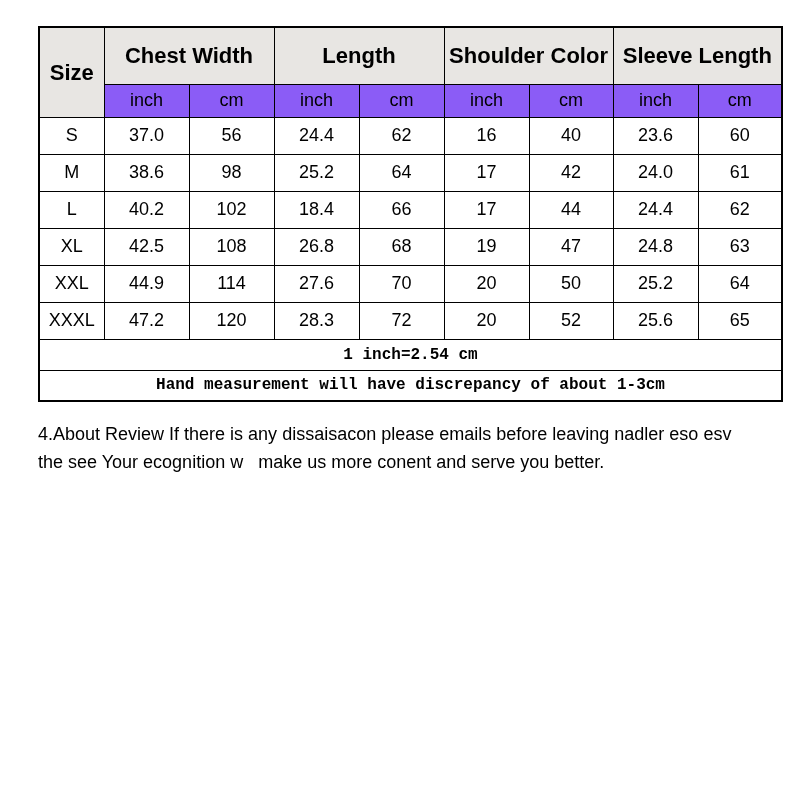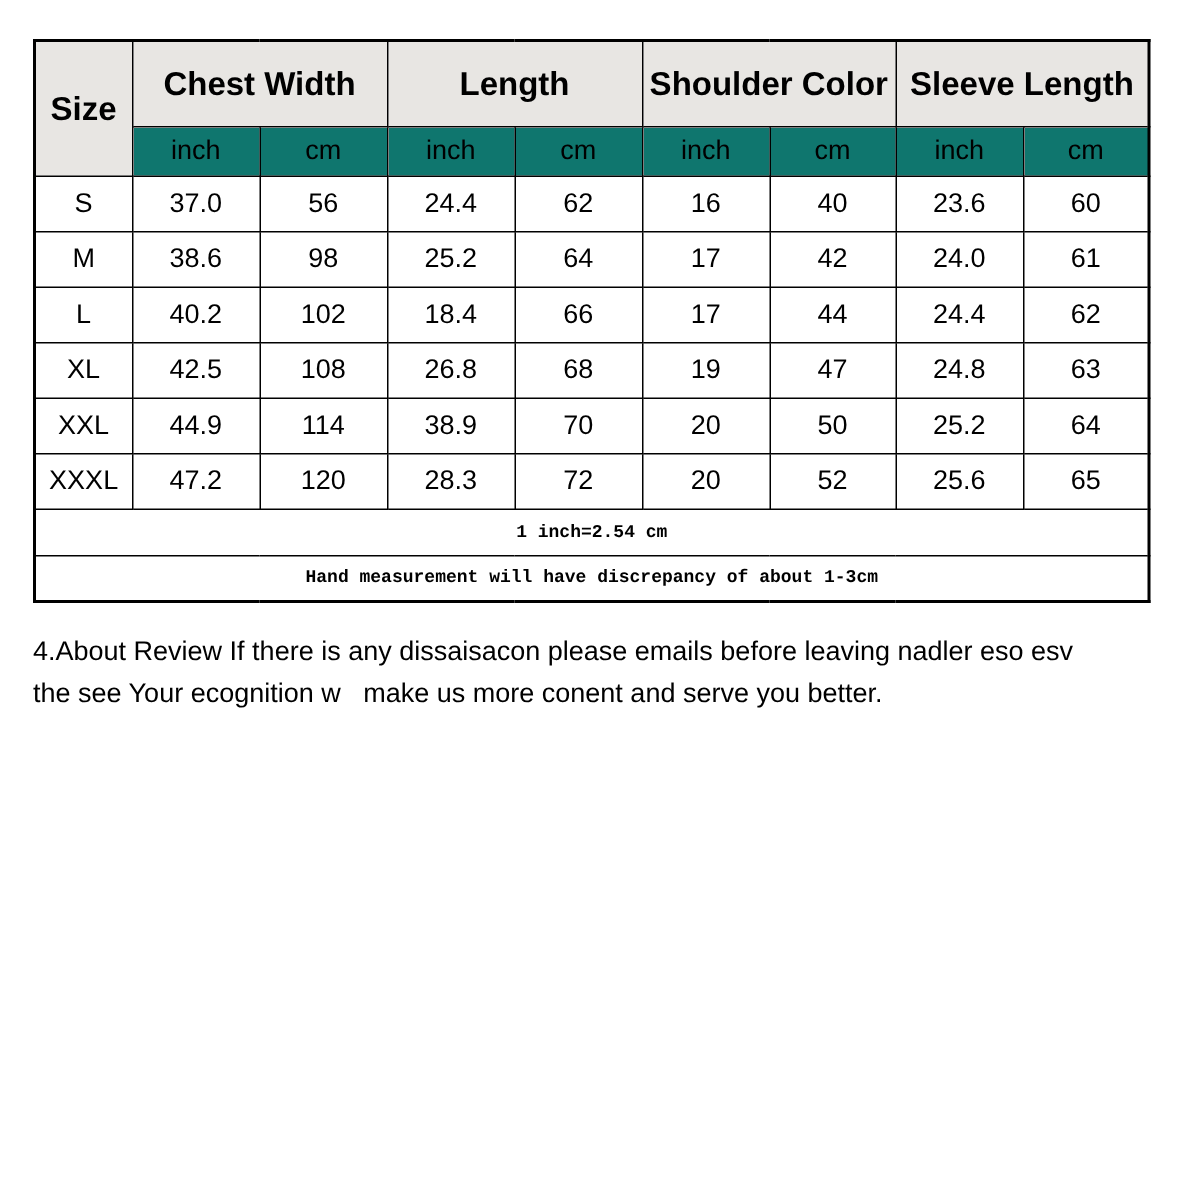--- a/index.html
+++ b/index.html
@@ -9,21 +9,21 @@
     background: #ffffff;
     width: 800px;
     height: 800px;
     font-family: "Liberation Sans", sans-serif;
     color: #000000;
     overflow: hidden;
   }
   .page {
     width: 800px;
     height: 800px;
-    padding: 26px 27px 0 22px;
+    padding: 26px 27px 0 38px;
   }
   table.size-chart {
     border-collapse: collapse;
     table-layout: fixed;
     width: 743px;
     border: 2px solid #000000;
   }
   table.size-chart th,
   table.size-chart td {
     border: 1px solid #000000;
@@ -36,32 +36,32 @@
     height: 57px;
     font-size: 22px;
     font-weight: bold;
     background: #e8e6e3;
     line-height: 27px;
   }
   tr.unit-row th {
     height: 33px;
     font-size: 18px;
     font-weight: normal;
-    background: #0f766e;
+    background: #8b5cf6;
   }
   tr.data-row td {
     height: 37px;
     font-size: 18px;
     background: #ffffff;
   }
   tr.note-row td {
     height: 31px;
     font-family: "Liberation Mono", "DejaVu Sans Mono", monospace;
     font-weight: bold;
-    font-size: 12px;
+    font-size: 16px;
     background: #ffffff;
     text-align: center;
   }
   .sections {
     margin-top: 18px;
     width: 745px;
   }
   .section {
     font-size: 18px;
     line-height: 28px;
@@ -148,21 +148,21 @@
         <td>68</td>
         <td>19</td>
         <td>47</td>
         <td>24.8</td>
         <td>63</td>
       </tr>
       <tr class="data-row">
         <td>XXL</td>
         <td>44.9</td>
         <td>114</td>
-        <td>38.9</td>
+        <td>27.6</td>
         <td>70</td>
         <td>20</td>
         <td>50</td>
         <td>25.2</td>
         <td>64</td>
       </tr>
       <tr class="data-row">
         <td>XXXL</td>
         <td>47.2</td>
         <td>120</td>

